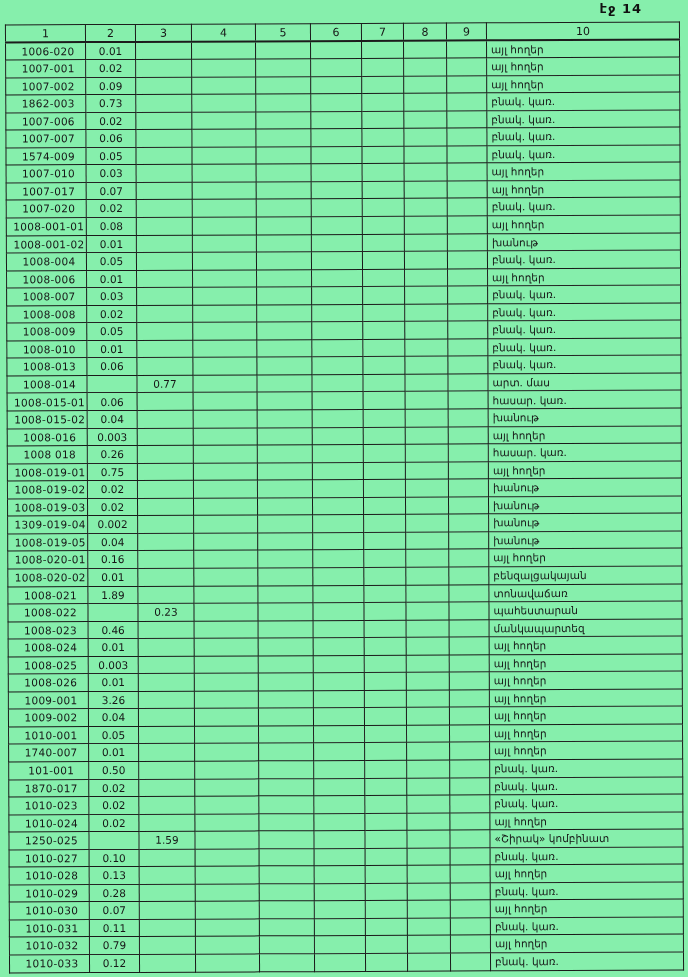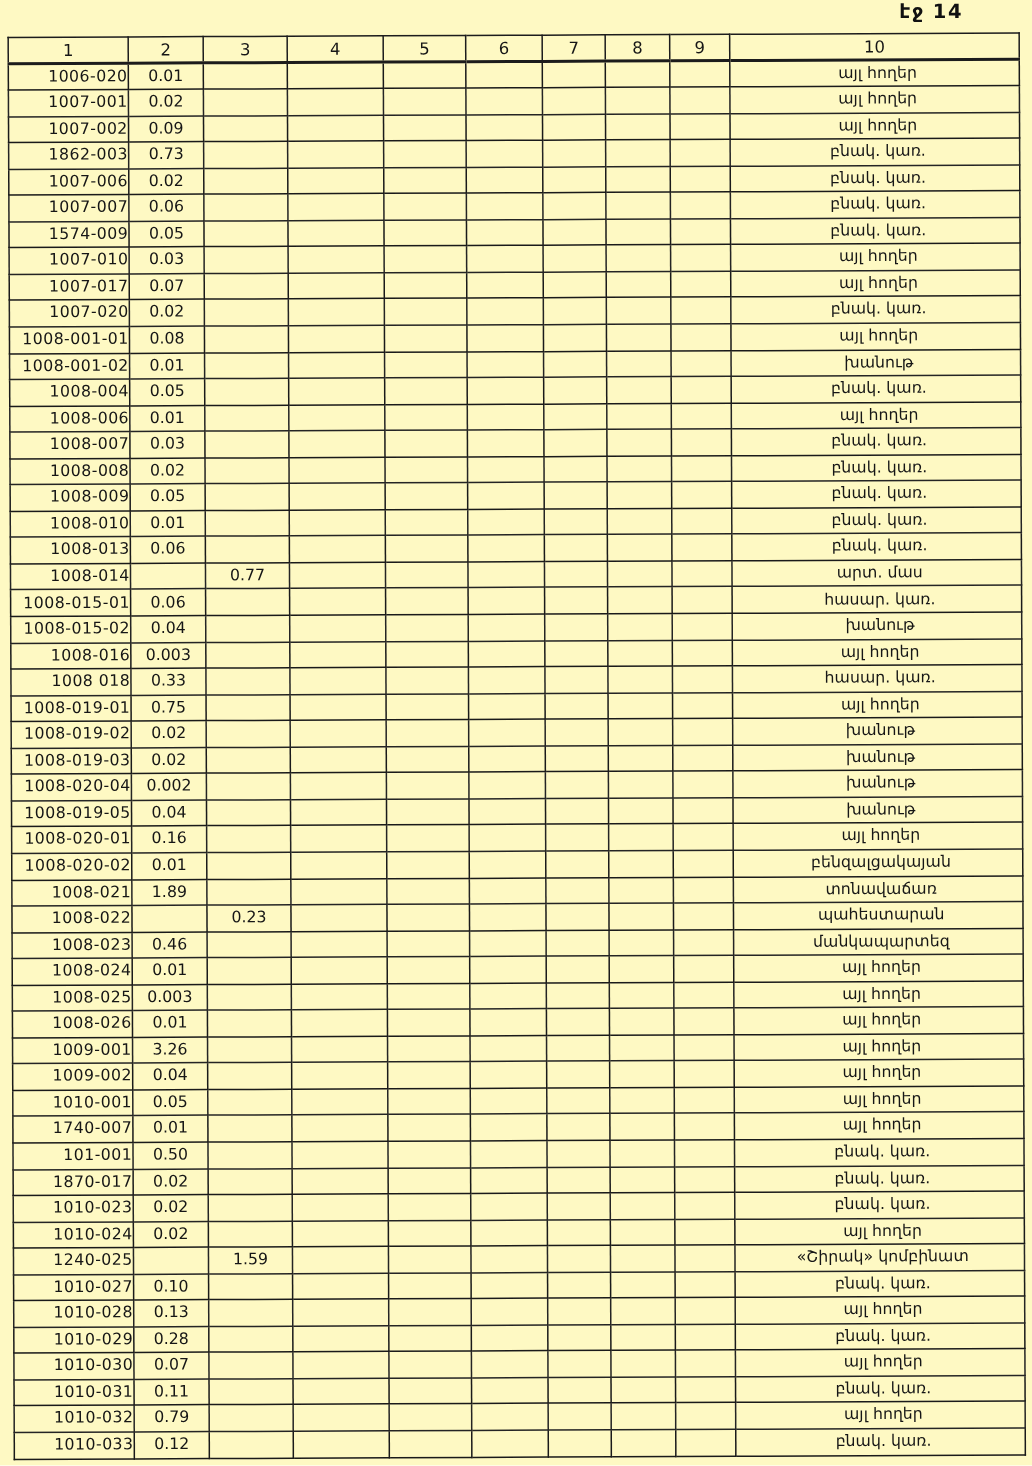--- a/index.html
+++ b/index.html
@@ -6,21 +6,21 @@
   html, body {
     width: 688px; height: 977px;
     background: #ffffff;
     font-family: "DejaVu Sans", sans-serif;
     color: #1a1a1a;
     overflow: hidden;
   }
   .sheet {
     position: relative;
     width: 688px; height: 977px;
-    background: #fef9c3;
+    background: #86efac;
   }
   .page-label {
     position: absolute;
     top: 1px; right: 46px;
     font-size: 13px;
     font-weight: bold;
     letter-spacing: 1px;
     color: #111;
   }
   table.scan-table {
@@ -42,23 +42,23 @@
     white-space: nowrap;
     vertical-align: middle;
     color: #161616;
   }
   table.scan-table th {
     font-weight: normal;
     font-size: 11px;
     text-align: center;
     border-bottom-width: 2px;
   }
-  td.c-code { text-align: right; padding-left: 5px; letter-spacing: 0.3px; }
+  td.c-code { text-align: center; padding-left: 5px; letter-spacing: 0.3px; }
   td.c-num  { text-align: center; }
-  td.c-use  { text-align: center; padding-left: 4px; font-size: 11px; }
+  td.c-use  { text-align: left; padding-left: 4px; font-size: 11px; }
   
   table.scan-table tr td { border-color: #242424; }
   table.scan-table tr:nth-child(odd) td { border-color: #1a1a1a; }
 </style>
 </head>
 <body>
 
 <div class="sheet">
   <div class="page-label">էջ 14</div>
 
@@ -361,21 +361,21 @@
           <td class="c-num"></td>
           <td class="c-num"></td>
           <td class="c-num"></td>
           <td class="c-num"></td>
           <td class="c-num"></td>
           <td class="c-num"></td>
           <td class="c-use">այլ հողեր</td>
         </tr>
         <tr>
           <td class="c-code">1008 018</td>
-          <td class="c-num">0.33</td>
+          <td class="c-num">0.26</td>
           <td class="c-num"></td>
           <td class="c-num"></td>
           <td class="c-num"></td>
           <td class="c-num"></td>
           <td class="c-num"></td>
           <td class="c-num"></td>
           <td class="c-num"></td>
           <td class="c-use">հասար. կառ.</td>
         </tr>
         <tr>
@@ -408,21 +408,21 @@
           <td class="c-num"></td>
           <td class="c-num"></td>
           <td class="c-num"></td>
           <td class="c-num"></td>
           <td class="c-num"></td>
           <td class="c-num"></td>
           <td class="c-num"></td>
           <td class="c-use">խանութ</td>
         </tr>
         <tr>
-          <td class="c-code">1008-020-04</td>
+          <td class="c-code">1309-019-04</td>
           <td class="c-num">0.002</td>
           <td class="c-num"></td>
           <td class="c-num"></td>
           <td class="c-num"></td>
           <td class="c-num"></td>
           <td class="c-num"></td>
           <td class="c-num"></td>
           <td class="c-num"></td>
           <td class="c-use">խանութ</td>
         </tr>
@@ -624,21 +624,21 @@
           <td class="c-num"></td>
           <td class="c-num"></td>
           <td class="c-num"></td>
           <td class="c-num"></td>
           <td class="c-num"></td>
           <td class="c-num"></td>
           <td class="c-num"></td>
           <td class="c-use">այլ հողեր</td>
         </tr>
         <tr>
-          <td class="c-code">1240-025</td>
+          <td class="c-code">1250-025</td>
           <td class="c-num"></td>
           <td class="c-num">1.59</td>
           <td class="c-num"></td>
           <td class="c-num"></td>
           <td class="c-num"></td>
           <td class="c-num"></td>
           <td class="c-num"></td>
           <td class="c-num"></td>
           <td class="c-use">«Շիրակ» կոմբինատ</td>
         </tr>

